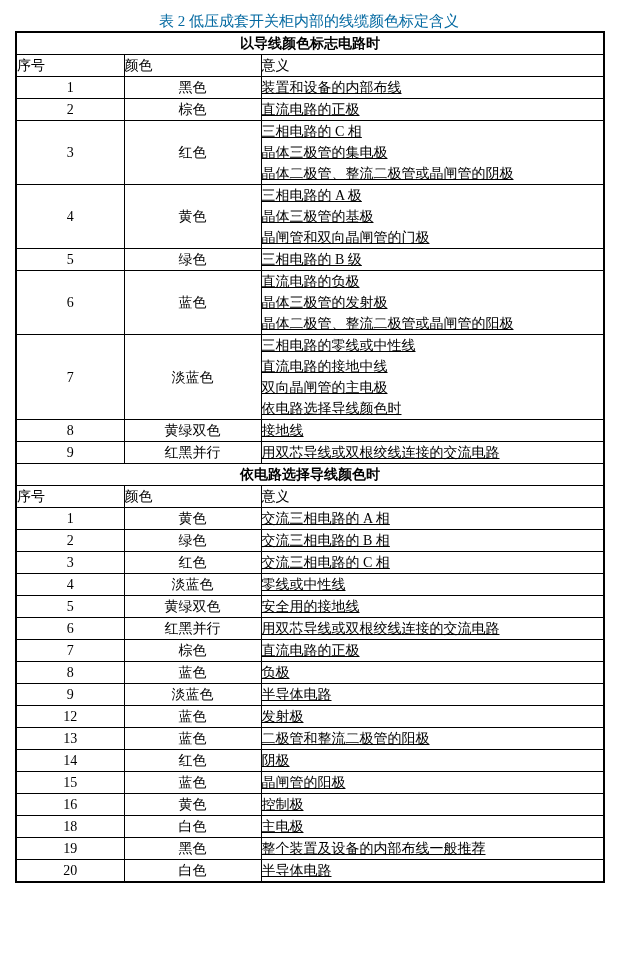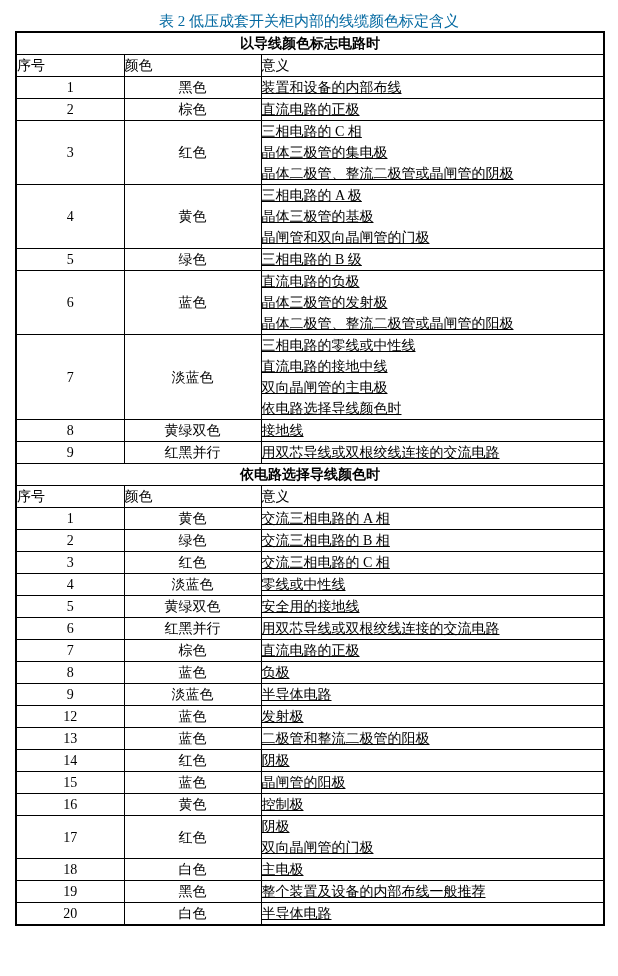--- a/index.html
+++ b/index.html
@@ -258,28 +258,20 @@
           </td>
         </tr>
         <tr>
           <td class="c-no">16</td>
           <td class="c-color">黄色</td>
           <td class="c-meaning">
             <div class="meaning-line">控制极</div>
           </td>
         </tr>
         <tr>
-          <td class="c-no">17</td>
-          <td class="c-color">红色</td>
-          <td class="c-meaning">
-            <div class="meaning-line">阴极</div>
-            <div class="meaning-line">双向晶闸管的门极</div>
-          </td>
-        </tr>
-        <tr>
           <td class="c-no">18</td>
           <td class="c-color">白色</td>
           <td class="c-meaning">
             <div class="meaning-line">主电极</div>
           </td>
         </tr>
         <tr>
           <td class="c-no">19</td>
           <td class="c-color">黑色</td>
           <td class="c-meaning">

